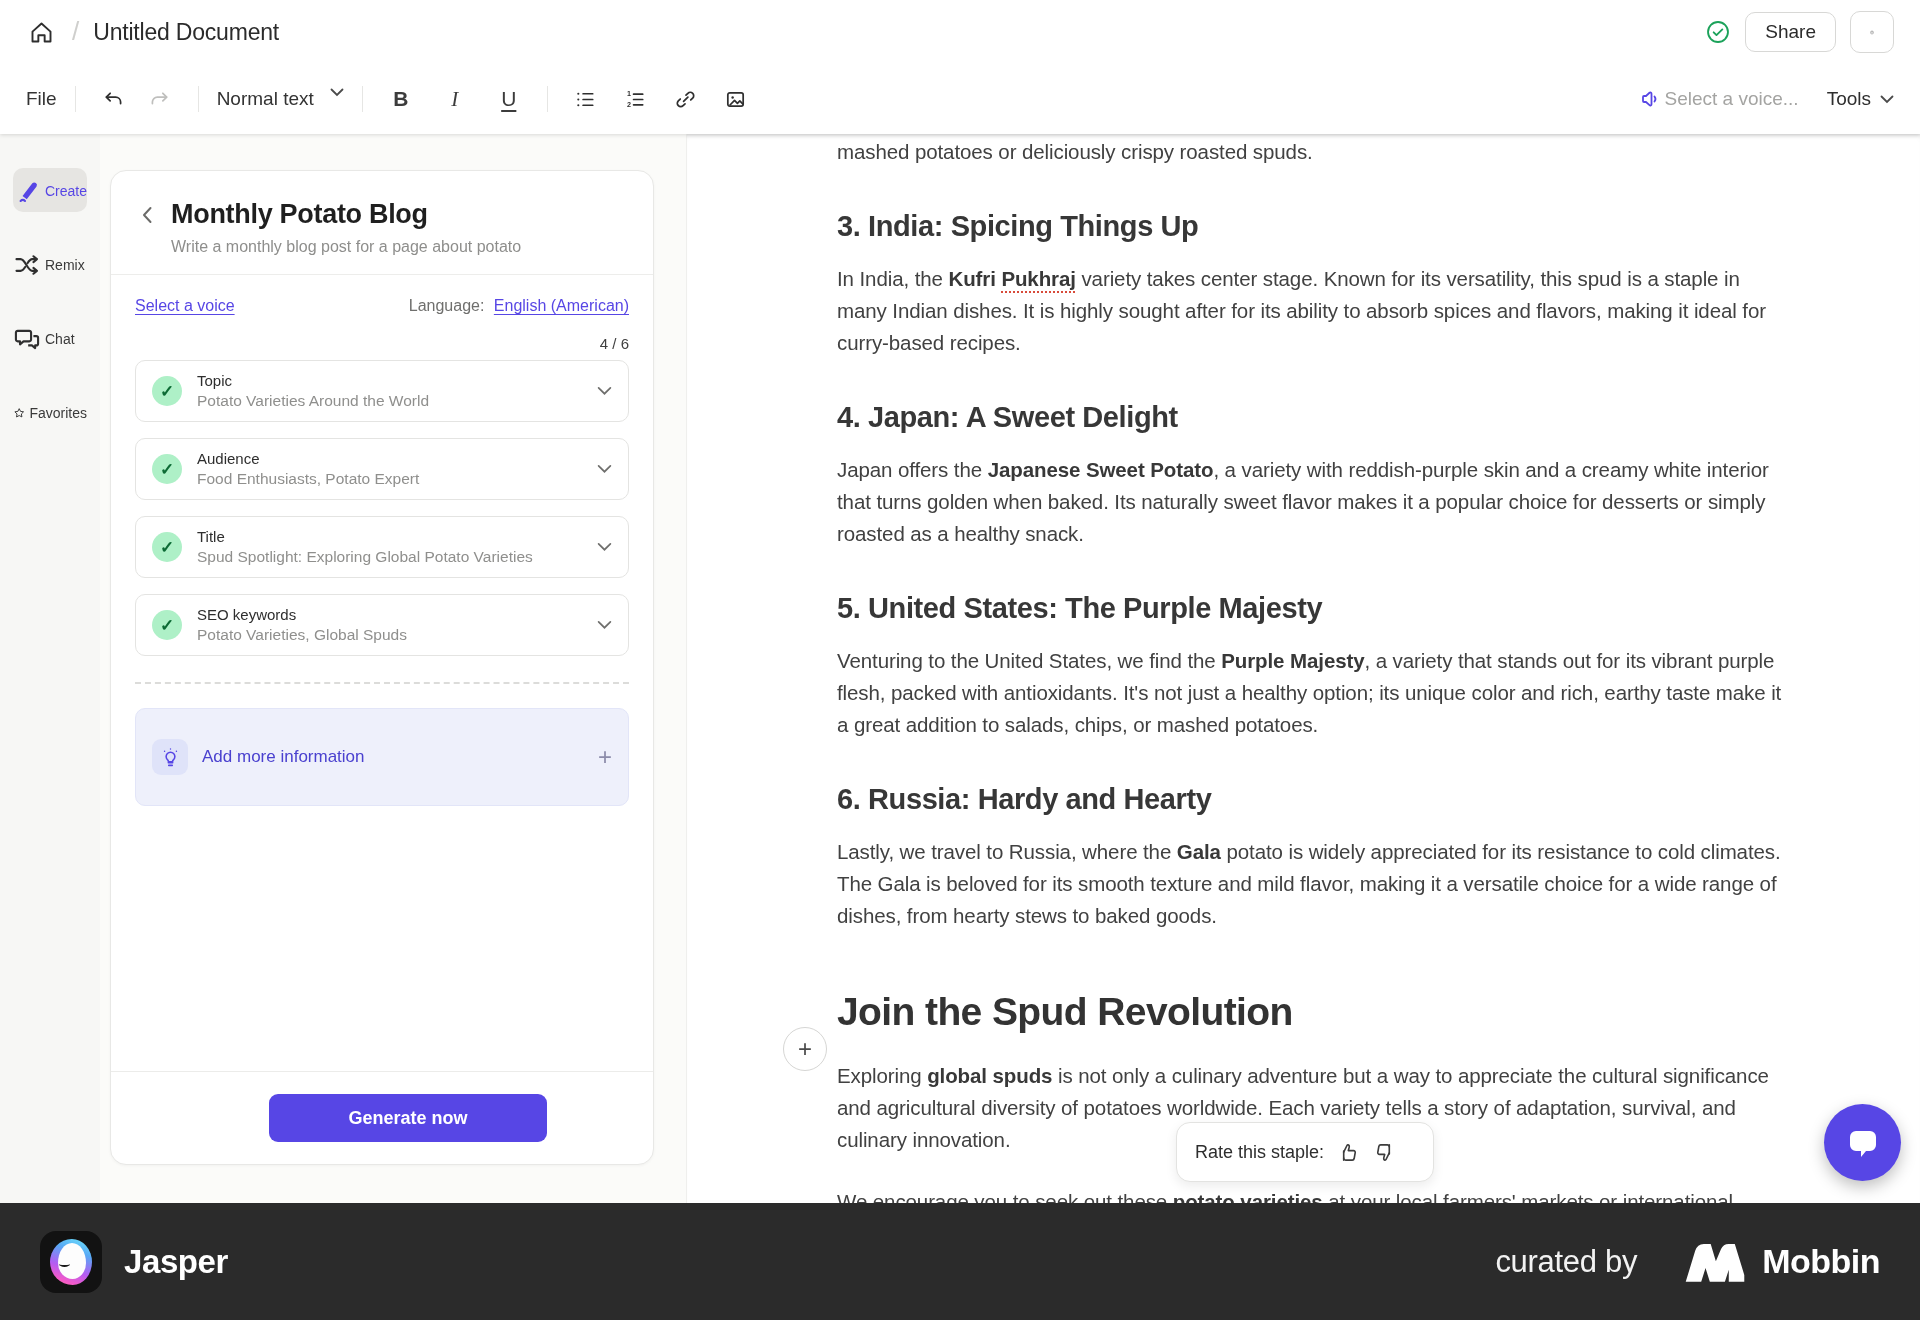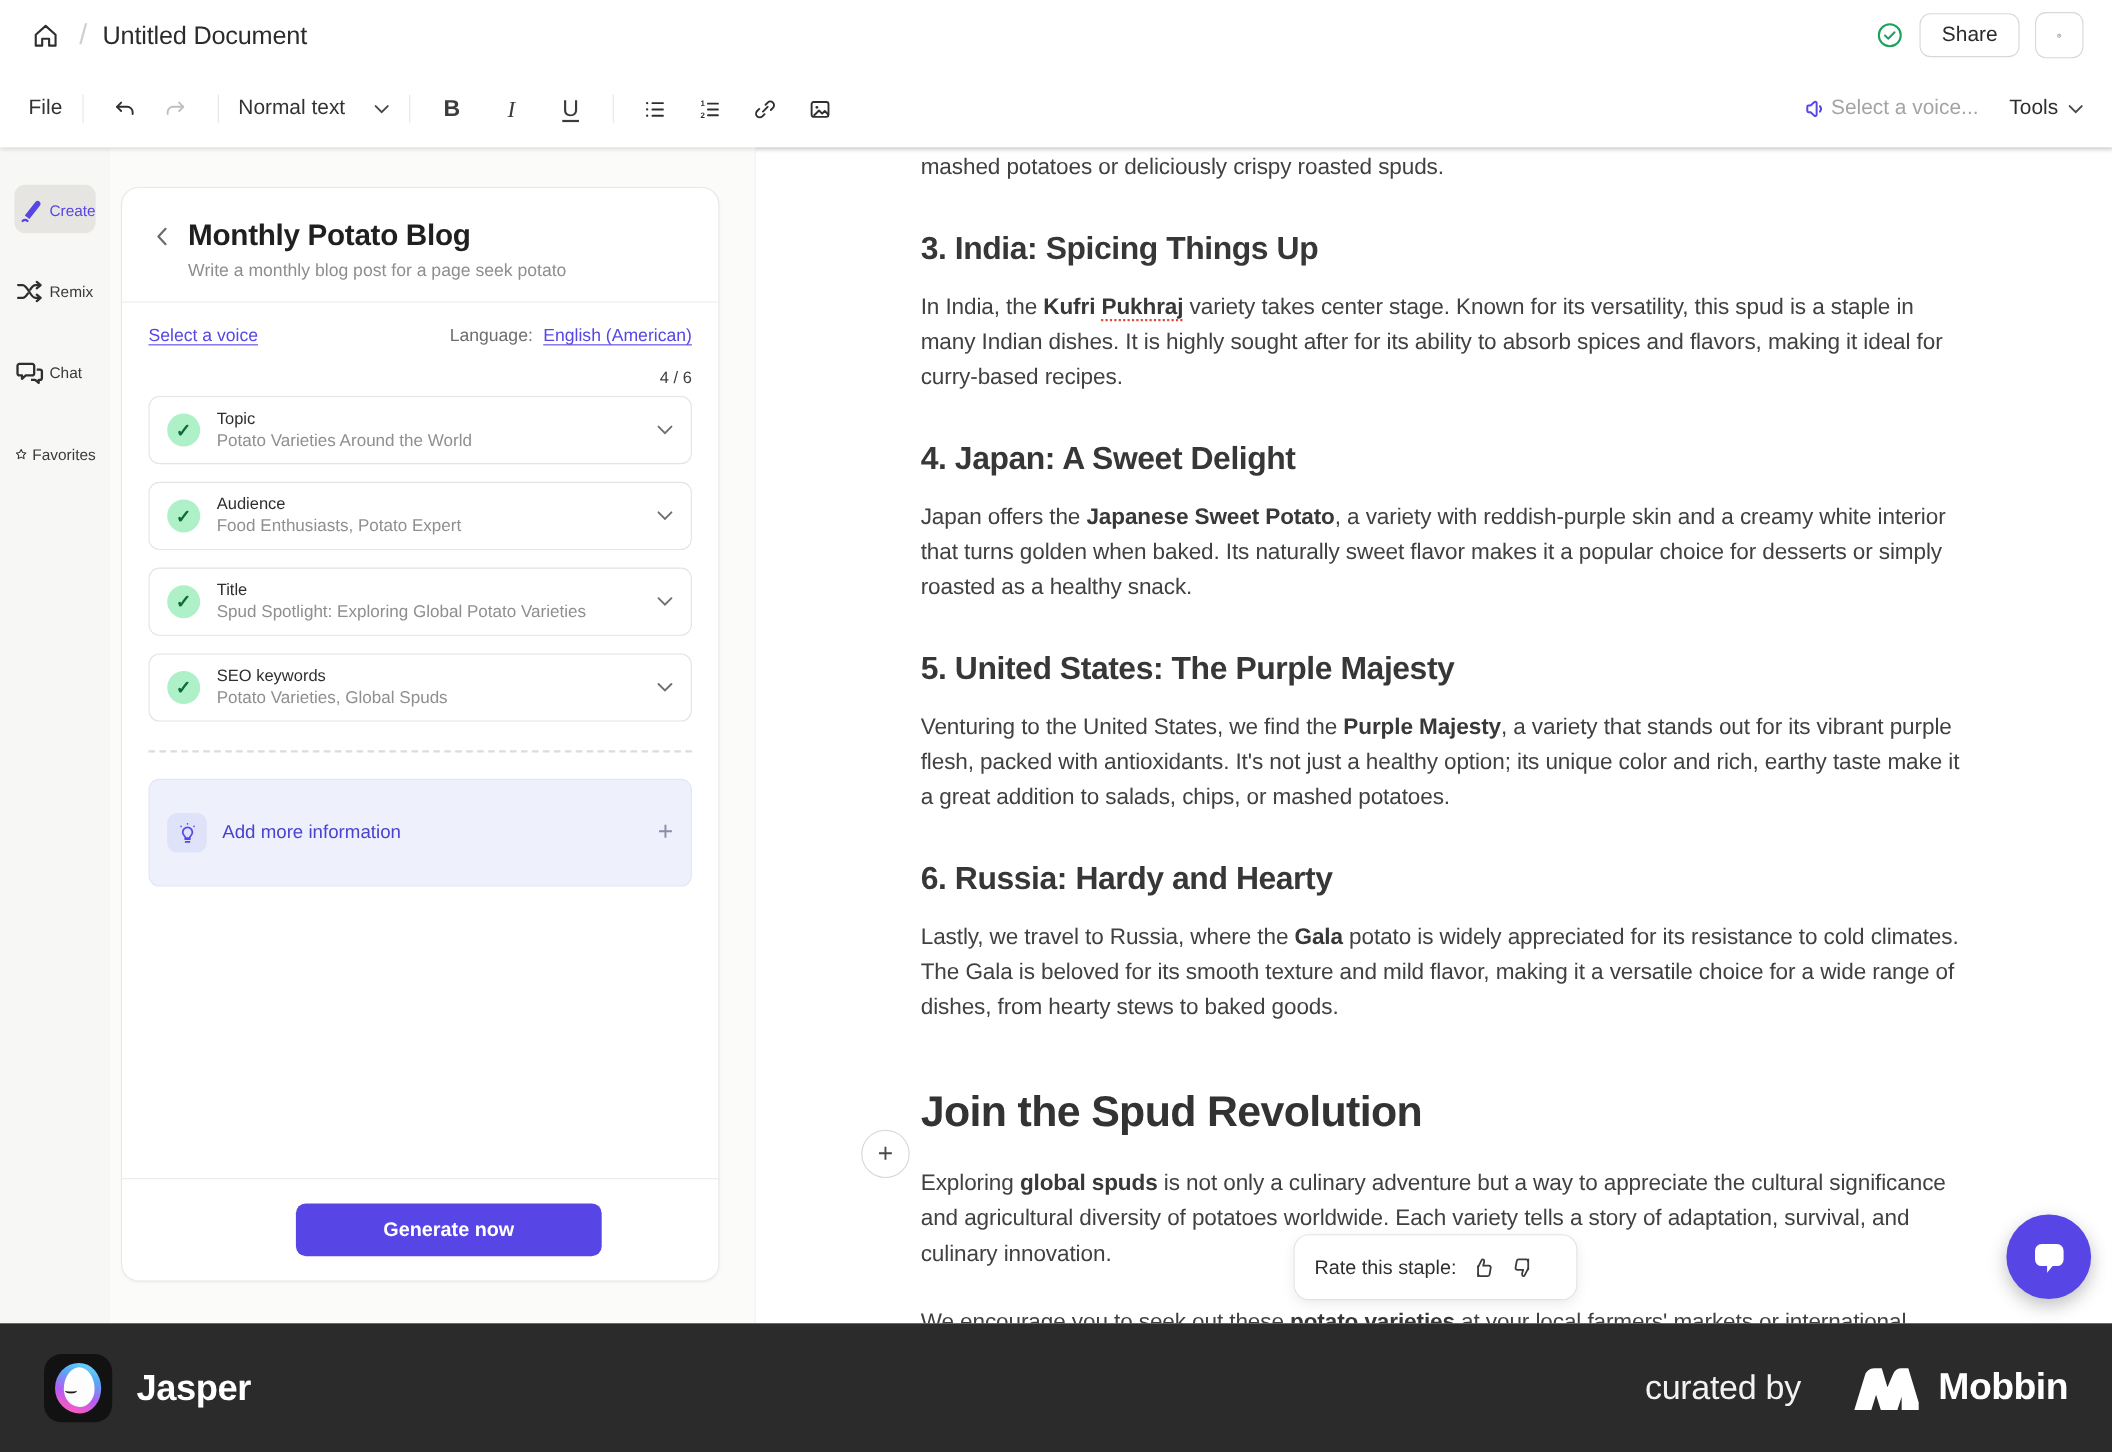--- a/index.html
+++ b/index.html
@@ -15,21 +15,21 @@
   .row1-right { margin-left:auto; display:flex; align-items:center; gap:14px; }
   .btn-outline { border:1px solid #d8d8d6; border-radius:10px; background:#fff; font-size:19px; color:#2b2b2b;
                  padding:8px 19px; font-family:inherit; cursor:pointer; }
   .btn-square { width:44px; height:42px; display:flex; align-items:center; justify-content:center; }
 
   .row2 { height:70px; display:flex; align-items:center; padding:0 26px; gap:0; }
   .tb-item { font-size:19px; color:#333; display:flex; align-items:center; }
   .tb-sep { width:1px; height:26px; background:#e6e6e4; margin:0 18px; }
   .tb-icon { width:40px; height:40px; border-radius:8px; display:flex; align-items:center; justify-content:center; cursor:pointer; }
   .tb-group { display:flex; align-items:center; gap:6px; }
-  .style-select { display:flex; align-items:center; gap:26px; cursor:pointer; }
+  .style-select { display:flex; gap:16px; cursor:pointer; }
   .bold-b { font-weight:700; font-size:21px; }
   .ital-i { font-style:italic; font-family:"Liberation Serif", serif; font-size:21px; }
   .und-u { text-decoration:underline; text-underline-offset:4px; font-size:21px; }
   .row2-right { margin-left:auto; display:flex; align-items:center; gap:28px; }
   .voice-btn { display:flex; align-items:center; gap:2px; color:#a4a4a2; font-size:19px; cursor:pointer; }
   .tools-btn { display:flex; align-items:center; gap:9px; color:#2e2e2e; font-size:19px; cursor:pointer; }
 
   
   .workspace { position:absolute; top:134px; bottom:117px; left:0; right:0; background:#fbfbf9; }
   .sidebar { position:absolute; top:0; bottom:0; left:0; width:100px; background:#f7f7f5; padding-top:34px;
@@ -261,21 +261,21 @@
   <div class="panel">
     <div class="panel-head">
       <div class="panel-title-row">
         <span class="back-btn">
           <svg width="12" height="18" viewBox="0 0 12 18" fill="none" stroke="#6b6b69" stroke-width="2" stroke-linecap="round" stroke-linejoin="round">
               <path d="M9.5 2 3 9l6.5 7"></path>
             </svg>
         </span>
         <span class="panel-title">Monthly Potato Blog</span>
       </div>
-      <div class="panel-sub">Write a monthly blog post for a page seek potato</div>
+      <div class="panel-sub">Write a monthly blog post for a page about potato</div>
     </div>
     <div class="panel-divider"></div>
     <div class="panel-body">
       <div class="voice-row">
         <span class="link">Select a voice</span>
         <span style="font-size:16px;">
           <span class="lang-label">Language:</span>
           <span class="link">English (American)</span>
         </span>
       </div>

